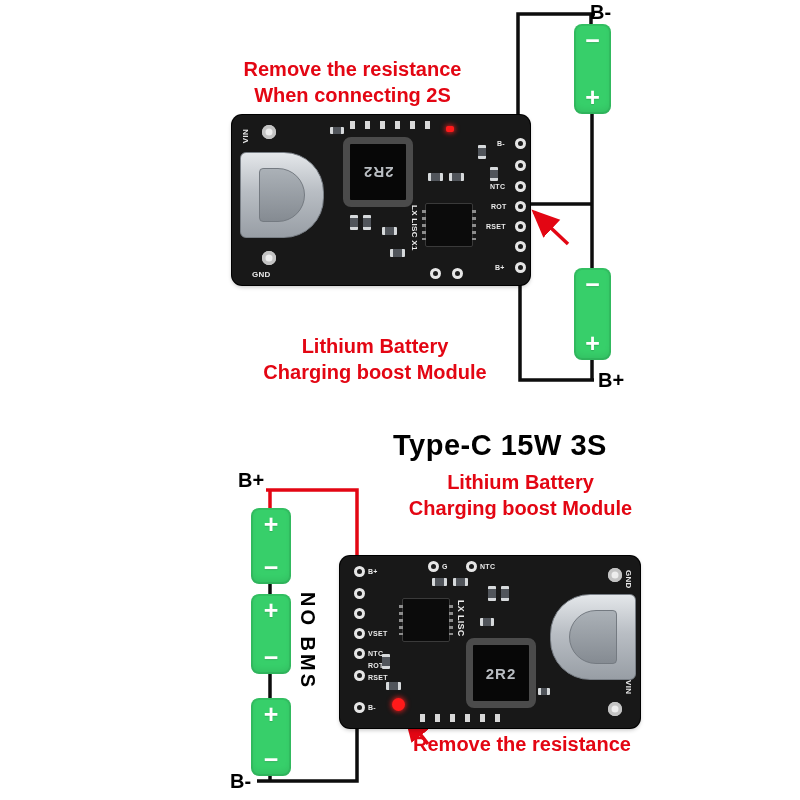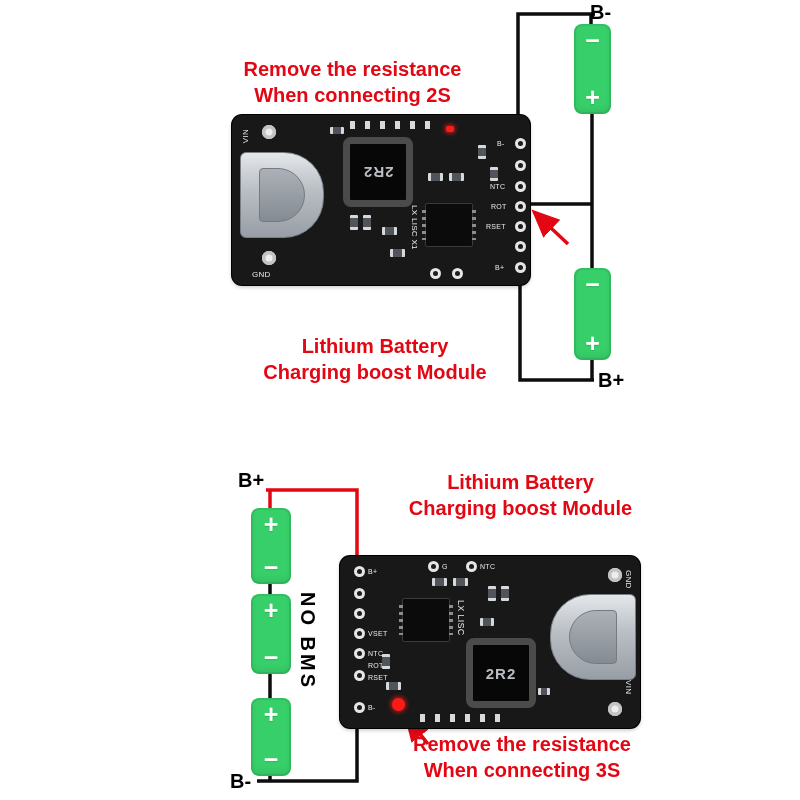--- a/index.html
+++ b/index.html
@@ -14,21 +14,21 @@
   .battery { position:absolute; background:#37cf6a; border-radius:8px;
              box-shadow: inset 0 0 0 2px rgba(0,0,0,0.07), inset 0 -4px 6px rgba(0,0,0,0.08);
              display:flex; flex-direction:column; justify-content:space-between; align-items:center;
              color:#ffffff; font-weight:bold; padding:4px 0; }
   .battery .sym { font-size:25px; line-height:1; text-shadow:0 1px 1px rgba(0,0,0,0.15); }
 
   .pcb { position:absolute; background:#181818; border-radius:10px; box-shadow:0 0 0 1px #000, 0 2px 4px rgba(0,0,0,0.25); }
   .hole { position:absolute; width:14px; height:14px; border-radius:50%; background:#ededed; box-shadow: inset 0 0 0 3.5px #c3c3c3; }
   .pad { position:absolute; width:11px; height:11px; border-radius:50%; background:#e6e6e6; }
   .pad::after { content:""; position:absolute; inset:3px; border-radius:50%; background:#1d1d1d; }
-  .silk { position:absolute; color:#eaeaea; font-size:7px; font-weight:normal; line-height:1; letter-spacing:0.3px; white-space:nowrap; }
+  .silk { position:absolute; color:#eaeaea; font-size:7px; font-weight:bold; line-height:1; letter-spacing:0.3px; white-space:nowrap; }
   .vert { writing-mode:vertical-rl; }
   .usb { position:absolute; background:linear-gradient(180deg,#e4e7ea,#b9bec4 45%,#989ea5); border:1px solid #787e85; }
   .usb-left  { border-radius:6px 40px 40px 6px; }
   .usb-right { border-radius:40px 6px 6px 40px; }
   .usb-inner { position:absolute; inset:15px 18px; background:linear-gradient(180deg,#abb1b7,#858b92); border:1px solid #747a81; border-radius:inherit; }
   .inductor { position:absolute; background:#070707; border:7px solid #4b4b4b; border-radius:8px;
               display:flex; align-items:center; justify-content:center;
               color:#b9bdc2; font-weight:bold; font-size:15px; letter-spacing:1px; }
   .ic { position:absolute; background:#0b0b0b; border:1px solid #3a3a3a; border-radius:2px; }
   .ic::before { content:""; position:absolute; left:-4px; top:6px; bottom:6px; width:4px;
@@ -141,20 +141,21 @@
 
     <span class="led" style="left:214px;top:11px;width:8px;height:6px;border-radius:2px;"></span>
   </div>
 
   <div class="red-note" style="left:240px;top:334px;width:270px;">
     <div>Lithium Battery</div>
     <div>Charging boost Module</div>
   </div>
   <span class="wire-label" style="left:598px;top:370px;">B+</span>
 
+  <div class="title" style="left:393px;top:431px;">Type-C 15W 3S</div>
   <div class="red-note" style="left:388px;top:470px;width:265px;">
     <div>Lithium Battery</div>
     <div>Charging boost Module</div>
   </div>
 
   <span class="wire-label" style="left:238px;top:470px;">B+</span>
 
   <div class="battery" style="left:251px;top:508px;width:40px;height:76px;">
     <span class="sym">+</span>
     <span class="sym">−</span>
@@ -220,18 +221,17 @@
     <span class="mark" style="left:110px;top:158px;width:5px;height:8px;"></span>
     <span class="mark" style="left:125px;top:158px;width:5px;height:8px;"></span>
     <span class="mark" style="left:140px;top:158px;width:5px;height:8px;"></span>
     <span class="mark" style="left:155px;top:158px;width:5px;height:8px;"></span>
 
     <span class="led" style="left:52px;top:142px;width:13px;height:13px;border-radius:50%;"></span>
   </div>
 
   <div class="red-note" style="left:382px;top:732px;width:280px;">
     <div>Remove the resistance</div>
-    <div>When connecting 3S</div>
   </div>
 
   <span class="wire-label" style="left:230px;top:771px;">B-</span>
 
 </div>
 
 </body></html>

